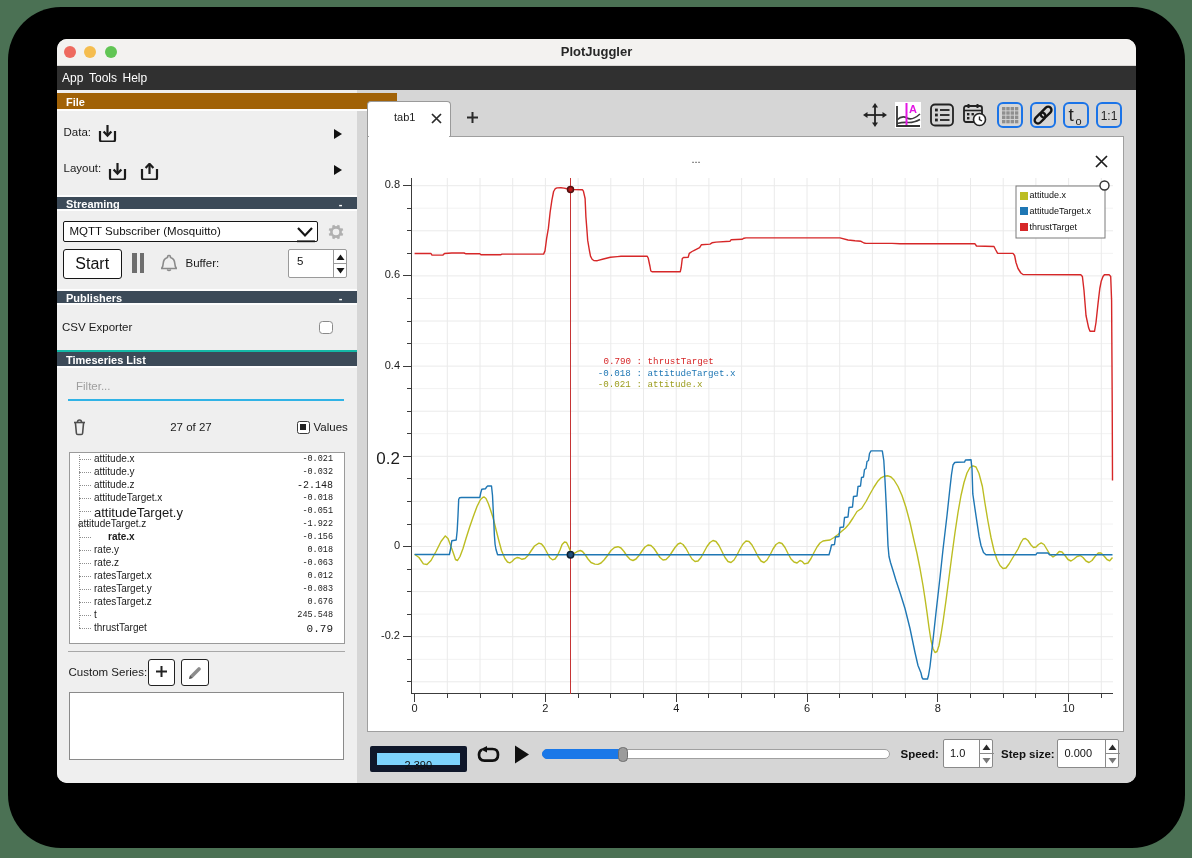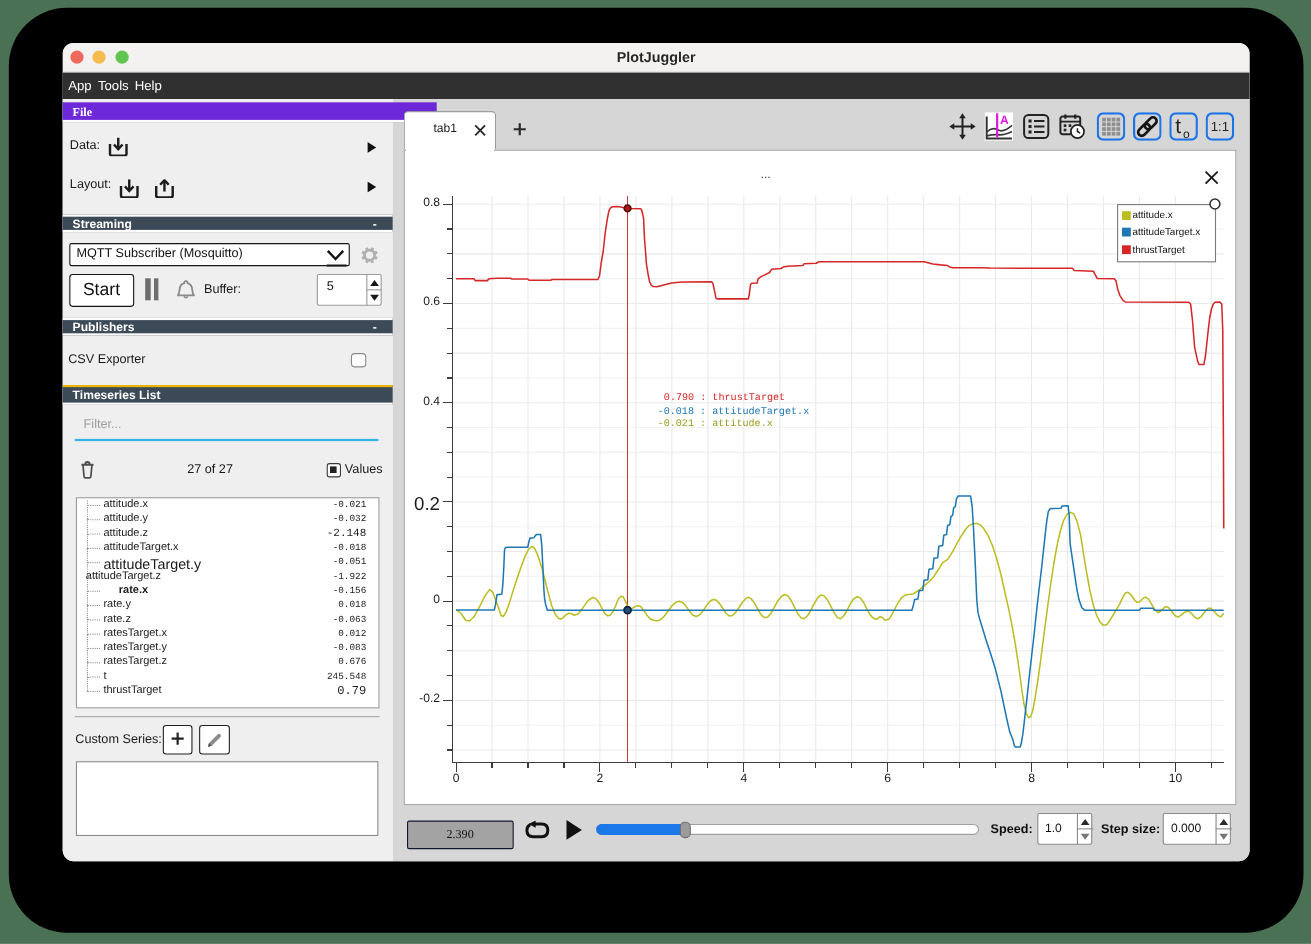--- a/index.html
+++ b/index.html
@@ -16,21 +16,21 @@
     <span class="abs" style="left:32px;top:5px;">Tools</span>
     <span class="abs" style="left:65.5px;top:5px;">Help</span>
   </div>
 
   <div class="abs" style="left:0;top:5px;width:1079px;text-align:center;font-size:13px;font-weight:bold;color:#272727;">PlotJuggler</div>
 </div>
 
 <div class="abs" style="left:356.5px;top:90px;width:779.5px;height:693px;background:#d6d6d6;border-radius:0 0 10px 0;"></div>
 
 <div class="abs" style="left:57px;top:90px;width:299.5px;height:693px;background:#efefef;border-radius:0 0 0 10px;"></div>
-<div class="abs" style="left:57px;top:92.5px;width:340px;height:18px;background:#6d28d9;border-bottom:2px solid #fdfdfd;font-family:Liberation Serif, serif;">
+<div class="abs" style="left:57px;top:92.5px;width:340px;height:18px;background:#a16207;border-bottom:2px solid #fdfdfd;">
   <span class="abs" style="left:9px;top:3px;font-size:11px;font-weight:bold;color:#fff;">File</span>
   <span class="abs" style="right:14px;top:3px;font-size:11px;font-weight:bold;color:#fff;">-</span>
   </div>
 <div class="abs" style="left:63.5px;top:126px;font-size:11.5px;color:#1a1a1a;">Data:</div>
 <svg style="position:absolute;left:97.5px;top:125px;" width="19" height="17" viewBox="0 0 19 17">
     <path d="M2 6 L2 14.8 Q2 16.5 3.7 16.5 L15.3 16.5 Q17 16.5 17 14.8 L17 6" fill="none" stroke="#1c1c1c" stroke-width="2.2"></path>
     <path d="M9.5 0 L9.5 9.2" stroke="#1c1c1c" stroke-width="2.2"></path>
     <path d="M5.6 6.4 L9.5 10.6 L13.4 6.4" fill="none" stroke="#1c1c1c" stroke-width="2.2"></path>
   </svg>
 <svg style="position:absolute;left:334px;top:128.5px;" width="8" height="10" viewBox="0 0 8 10">
@@ -90,21 +90,21 @@
   </svg>
 <svg class="abs" style="left:335.5px;top:266.5px;" width="9" height="7">
     <path d="M0.5 1 L8.5 1 L4.5 6.5 Z" fill="#161616"></path>
   </svg>
 <div class="abs" style="left:57px;top:288.5px;width:299.5px;height:16px;background:#3c4a58;border-top:2px solid #fdfdfd;border-bottom:2px solid #fdfdfd;">
   <span class="abs" style="left:9px;top:1px;font-size:11px;font-weight:bold;color:#fff;">Publishers</span>
   <span class="abs" style="right:14px;top:1px;font-size:11px;font-weight:bold;color:#fff;">-</span>
   </div>
 <div class="abs" style="left:62px;top:321px;font-size:11.5px;color:#1a1a1a;">CSV Exporter</div>
 <div class="abs" style="left:319px;top:320.5px;width:13.5px;height:13.5px;background:#fff;border:1.5px solid #8a8a8a;border-radius:3.5px;"></div>
-<div class="abs" style="left:57px;top:350px;width:299.5px;height:18px;background:#3c4a58;border-top:2px solid #eab308;border-bottom:2px solid #fdfdfd;">
+<div class="abs" style="left:57px;top:350px;width:299.5px;height:18px;background:#3c4a58;border-top:2px solid #14b8a6;border-bottom:2px solid #fdfdfd;">
   <span class="abs" style="left:9px;top:2px;font-size:11px;font-weight:bold;color:#fff;">Timeseries List</span>
   </div>
 <div class="abs" style="left:76px;top:380px;font-size:11.5px;color:#9e9e9e;">Filter...</div>
 <div class="abs" style="left:67.5px;top:398.5px;width:276.5px;height:2px;background:#30b3e6;"></div>
 <svg style="position:absolute;left:73px;top:419px;" width="13" height="17" viewBox="0 0 13 17">
     <path d="M1 3.5 L12 3.5" stroke="#4e4e4e" stroke-width="1.6"></path>
     <path d="M4.5 3.2 Q4.5 1 6.5 1 Q8.5 1 8.5 3.2" fill="none" stroke="#4e4e4e" stroke-width="1.6"></path>
     <path d="M2.4 3.5 L3.4 14.2 Q3.5 15.5 4.8 15.5 L8.2 15.5 Q9.5 15.5 9.6 14.2 L10.6 3.5" fill="none" stroke="#4e4e4e" stroke-width="1.6"></path>
   </svg>
 <div class="abs" style="left:120px;top:421px;width:142px;text-align:center;font-size:11.5px;color:#1a1a1a;">27 of 27</div>
@@ -372,21 +372,21 @@
 <div style="position:absolute;right:792px;top:448.8px;font-size:17px;color:#1c1c1c;">0.2</div>
 <div style="position:absolute;right:792px;top:539.0px;font-size:11px;color:#1c1c1c;">0</div>
 <div style="position:absolute;right:792px;top:629.2px;font-size:11px;color:#1c1c1c;">-0.2</div>
 <div style="position:absolute;left:399.6px;top:701.5px;width:30px;text-align:center;font-size:11px;color:#1c1c1c;">0</div>
 <div style="position:absolute;left:530.4px;top:701.5px;width:30px;text-align:center;font-size:11px;color:#1c1c1c;">2</div>
 <div style="position:absolute;left:661.2px;top:701.5px;width:30px;text-align:center;font-size:11px;color:#1c1c1c;">4</div>
 <div style="position:absolute;left:792.0px;top:701.5px;width:30px;text-align:center;font-size:11px;color:#1c1c1c;">6</div>
 <div style="position:absolute;left:922.8px;top:701.5px;width:30px;text-align:center;font-size:11px;color:#1c1c1c;">8</div>
 <div style="position:absolute;left:1053.6px;top:701.5px;width:30px;text-align:center;font-size:11px;color:#1c1c1c;">10</div>
 
-<div class="abs" style="left:370px;top:745.5px;width:96.5px;height:26px;background:#a3a3a3;border:1px solid #0f172a;border-radius:2px;text-align:center;font-family:Liberation Serif, serif;">
+<div class="abs" style="left:370px;top:745.5px;width:96.5px;height:26px;background:#7dd3fc;border:7px solid #0f172a;border-radius:2px;text-align:center;">
   <span style="font-size:11px;color:#111;line-height:24px;">2.390</span></div>
 <svg class="abs" style="left:477px;top:745.5px;" width="23" height="18" viewBox="0 0 23 18">
   <path d="M9 3 L15.5 3 Q21 3 21 8.8 Q21 14.6 15.5 14.6 L7.5 14.6 Q2 14.6 2 8.8 Q2 5 5 3.6" fill="none" stroke="#111" stroke-width="2.7"></path>
   <path d="M10 0 L3.5 3.2 L10 6.6 Z" fill="#111"></path>
   </svg>
 <svg class="abs" style="left:513.5px;top:745px;" width="16" height="19">
     <path d="M1 0.5 L15 9.5 L1 18.5 Z" fill="#101010"></path>
   </svg>
 <div class="abs" style="left:541.5px;top:749px;width:348px;height:10px;background:#fff;border:1px solid #a0a0a0;border-radius:5px;"></div>
 <div class="abs" style="left:541.5px;top:749px;width:82px;height:10px;background:#1a78e8;border:1px solid #1a78e8;border-radius:5px 0 0 5px;"></div>

